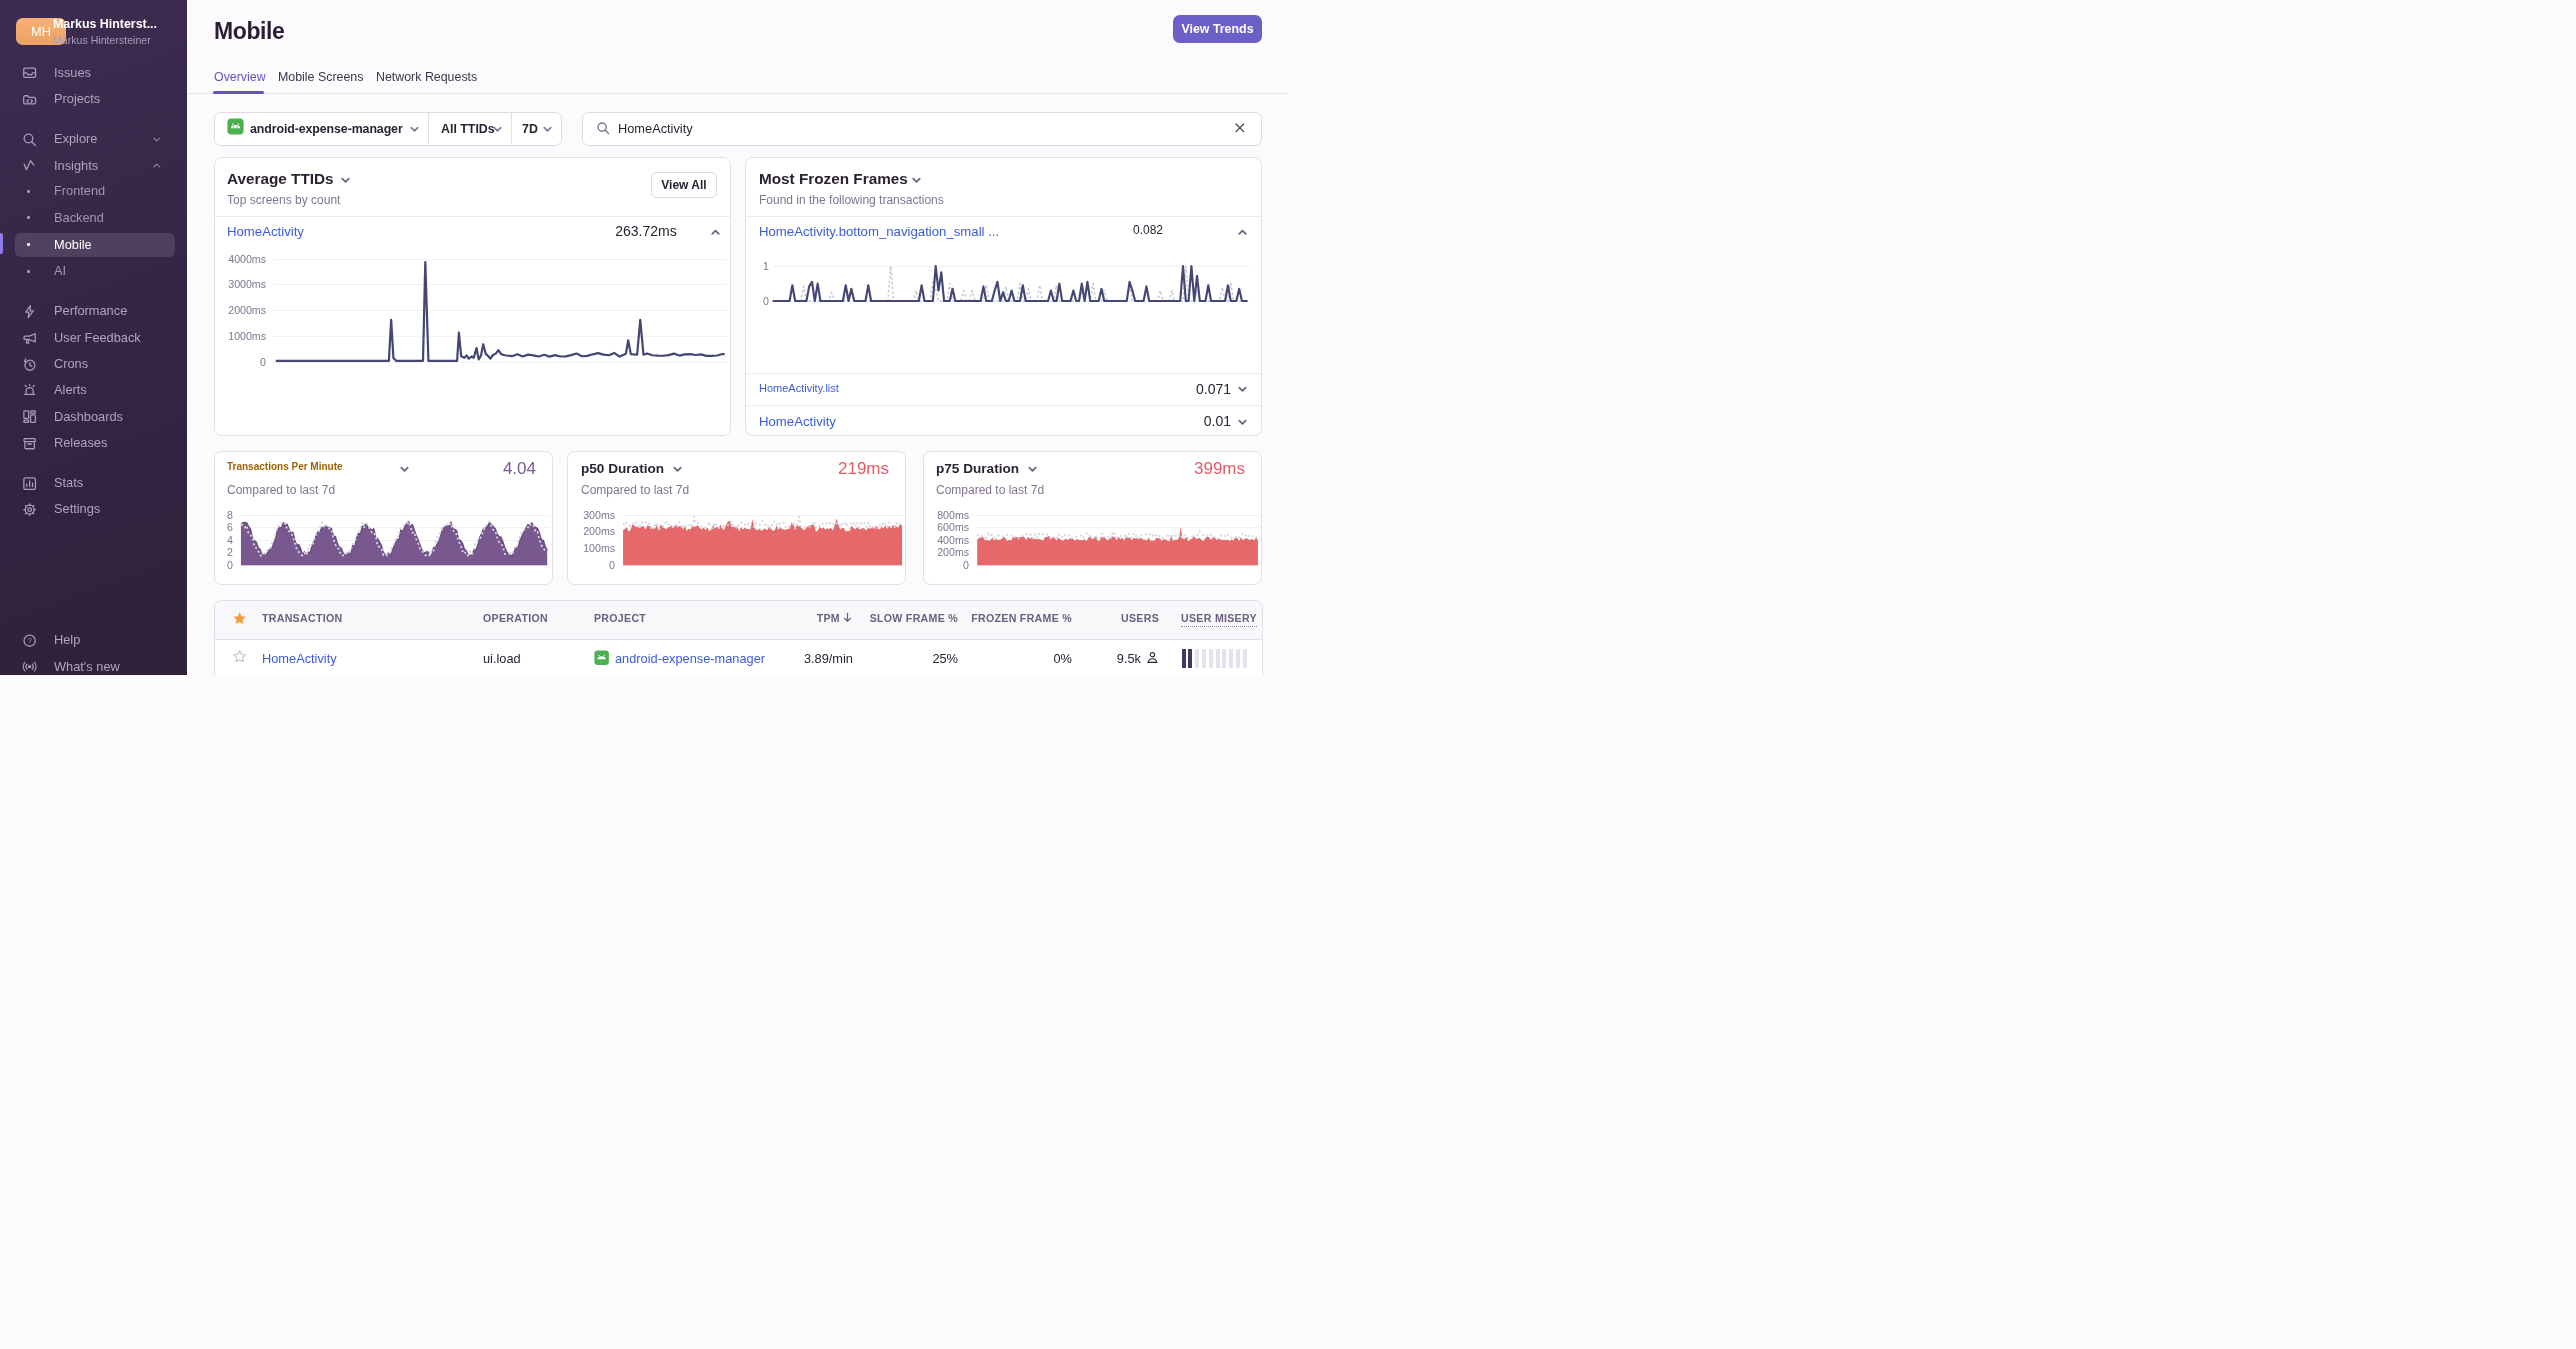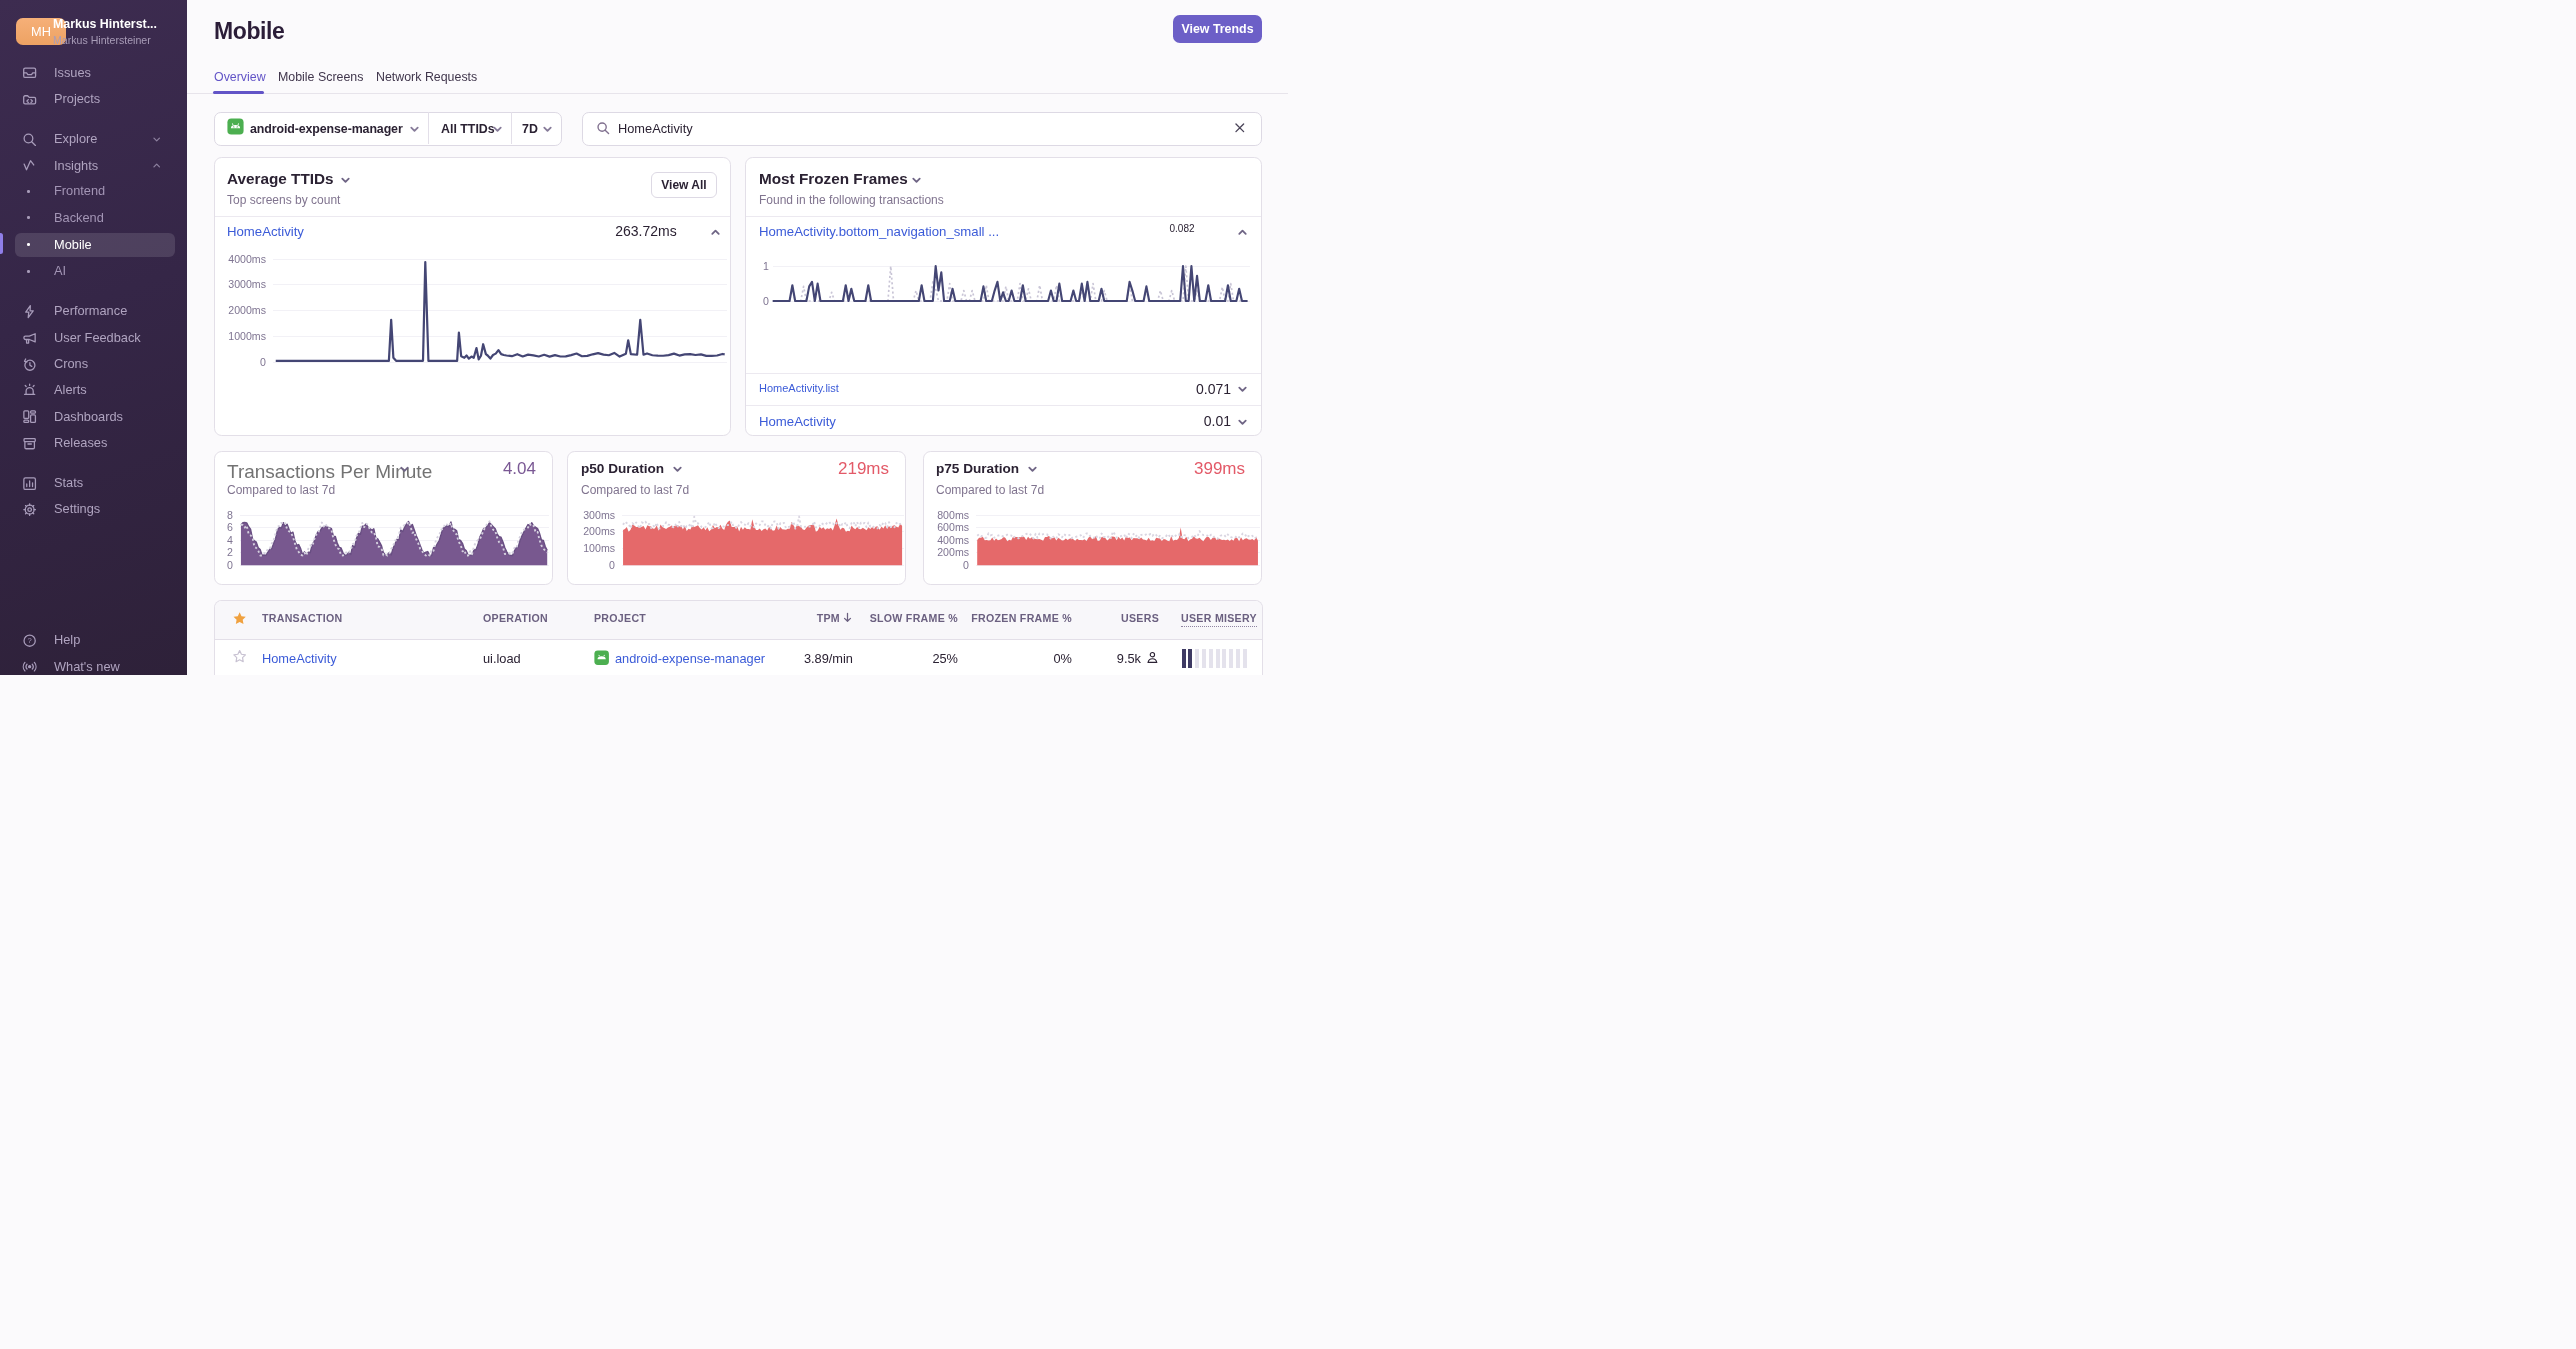--- a/index.html
+++ b/index.html
@@ -79,21 +79,21 @@
     <polyline points="2.0,136.5 131.6,136.5 135.3,136.5 138.0,88.2 140.6,132.9 143.8,136.5 172.3,136.5 175.5,136.5 178.2,20.2 181.9,136.5 212.5,136.5 215.7,136.5 217.8,103.3 220.5,131.1 224.2,132.9 226.8,130.2 229.5,133.8 232.6,131.4 235.3,132.9 238.5,121.4 241.1,134.7 243.8,130.5 246.4,116.9 249.6,128.6 251.7,130.2 254.9,133.8 258.0,129.6 261.2,128.0 264.4,123.8 267.6,128.6 270.7,129.6 273.9,130.2 280.3,131.0 286.6,128.7 293.0,131.3 299.3,129.2 305.6,130.0 312.0,131.4 318.3,129.4 324.7,131.5 331.0,129.7 337.4,131.4 343.7,131.3 350.1,129.7 356.4,127.9 362.8,131.1 369.1,130.7 375.5,128.8 381.8,127.4 388.2,129.1 394.5,129.9 400.9,127.2 407.2,131.5 414.6,128.0 417.3,112.3 420.4,128.6 427.8,129.3 431.5,88.2 435.3,129.3 439.5,127.8 445.8,129.9 452.2,130.4 458.5,130.5 464.9,129.8 471.2,128.0 477.6,130.3 483.9,128.8 490.3,128.6 496.6,129.6 503.0,128.9 509.3,130.7 515.7,130.7 522.0,130.2 528.4,128.4 531.0,128.9" stroke="#444674" stroke-width="2.6" stroke-linejoin="round"></polyline>
   </svg>
 <div style="position:absolute;left:745px;top:157px;width:517px;height:279px;background:#fff;border:0.9px solid #e3dfe8;border-radius:7.7px;box-sizing:border-box"></div>
 <div style="position:absolute;left:759px;top:170px;font-size:15.3px;font-weight:bold;color:#2b2233">Most Frozen Frames</div>
 <svg style="position:absolute;left:911px;top:175px" width="11" height="11" viewBox="0 0 12 12" fill="none" stroke="#6f6585" stroke-width="2" stroke-linecap="round" stroke-linejoin="round">
     <path d="M2.5 4 6 7.5 9.5 4"></path>
   </svg>
 <div style="position:absolute;left:759px;top:193px;font-size:12px;color:#80748f">Found in the following transactions</div>
 <div style="position:absolute;left:746px;top:216px;width:515px;height:0.9px;background:#ece9f0"></div>
 <div style="position:absolute;left:759px;top:224px;font-size:13.2px;color:#3b5bd8">HomeActivity.bottom_navigation_small ...</div>
-<div style="position:absolute;left:1133px;top:223px;width:98px;text-align:center;font-size:10px;color:#2b2233">0.082</div>
+<div style="position:absolute;left:1133px;top:223px;width:98px;text-align:left;font-size:12px;color:#2b2233">0.082</div>
 <svg style="position:absolute;left:1237px;top:227px" width="11" height="11" viewBox="0 0 12 12" fill="none" stroke="#6f6585" stroke-width="2" stroke-linecap="round" stroke-linejoin="round">
     <path d="M2.5 7.5 6 4 9.5 7.5"></path>
   </svg>
 <div style="position:absolute;left:735px;top:260px;width:34px;text-align:right;font-size:10.6px;color:#7f7592">1</div>
 <div style="position:absolute;left:773px;top:266px;width:477px;height:0.9px;background:#f2f1f6"></div>
 <div style="position:absolute;left:735px;top:295px;width:34px;text-align:right;font-size:10.6px;color:#7f7592">0</div>
 <div style="position:absolute;left:773px;top:301px;width:477px;height:0.9px;background:#f2f1f6"></div>
 <svg style="position:absolute;left:771px;top:254px" width="480" height="60" viewBox="0 0 564 70" fill="none">
     <polyline points="2.0,55.0 5.3,55.0 8.6,55.0 11.9,55.0 15.2,55.0 18.5,55.0 21.8,55.0 25.1,37.8 28.4,55.0 31.7,55.0 35.0,55.0 38.3,37.8 41.6,55.0 44.9,55.0 48.2,55.0 51.5,55.0 54.8,55.0 58.1,55.0 61.4,55.0 64.7,55.0 68.0,55.0 71.3,44.8 74.6,55.0 77.9,55.0 81.2,55.0 84.5,55.0 87.8,55.0 91.1,55.0 94.4,42.7 97.8,55.0 101.1,55.0 104.4,55.0 107.7,55.0 111.0,55.0 114.3,55.0 117.6,55.0 120.9,55.0 124.2,55.0 127.5,55.0 130.8,55.0 134.1,55.0 137.4,55.0 140.7,14.0 144.0,55.0 147.3,55.0 150.6,55.0 153.9,55.0 157.2,55.0 160.5,55.0 163.8,55.0 167.1,55.0 170.4,42.7 173.7,55.0 177.0,55.0 180.3,55.0 183.6,55.0 186.9,55.0 190.2,32.5 193.5,40.6 196.8,55.0 200.1,55.0 203.4,55.0 206.7,55.0 210.0,34.5 213.3,55.0 216.6,55.0 219.9,55.0 223.2,55.0 226.5,42.7 229.8,55.0 233.1,55.0 236.4,42.7 239.7,55.0 243.0,55.0 246.3,55.0 249.6,55.0 252.9,36.5 256.2,55.0 259.5,55.0 262.8,55.0 266.1,55.0 269.4,55.0 272.7,55.0 276.0,37.8 279.3,55.0 282.7,55.0 286.0,55.0 289.3,55.0 292.6,34.5 295.9,55.0 299.2,55.0 302.5,40.6 305.8,55.0 309.1,55.0 312.4,55.0 315.7,36.5 319.0,55.0 322.3,55.0 325.6,55.0 328.9,55.0 332.2,55.0 335.5,36.5 338.8,55.0 342.1,55.0 345.4,55.0 348.7,55.0 352.0,55.0 355.3,55.0 358.6,55.0 361.9,55.0 365.2,42.7 368.5,55.0 371.8,55.0 375.1,55.0 378.4,34.5 381.7,55.0 385.0,55.0 388.3,55.0 391.6,42.7 394.9,55.0 398.2,55.0 401.5,55.0 404.8,55.0 408.1,55.0 411.4,55.0 414.7,55.0 418.0,55.0 421.3,34.5 424.6,55.0 427.9,55.0 431.2,55.0 434.5,55.0 437.8,55.0 441.1,42.7 444.4,55.0 447.7,55.0 451.0,55.0 454.3,55.0 457.6,42.7 460.9,55.0 464.2,55.0 467.6,55.0 470.9,42.7 474.2,55.0 477.5,55.0 480.8,55.0 484.1,55.0 487.4,14.0 490.7,55.0 494.0,55.0 497.3,55.0 500.6,42.7 503.9,55.0 507.2,55.0 510.5,55.0 513.8,55.0 517.1,55.0 520.4,55.0 523.7,55.0 527.0,55.0 530.3,38.6 533.6,55.0 536.9,55.0 540.2,34.5 543.5,55.0 546.8,55.0 550.1,55.0 553.4,55.0 556.7,55.0 560.0,55.0" stroke="#c9c5d6" stroke-width="2" stroke-dasharray="2.5,3" stroke-linejoin="round"></polyline>
     <polyline points="2.0,55.0 5.3,55.0 8.6,55.0 11.9,55.0 15.2,55.0 18.5,55.0 21.8,55.0 25.1,36.5 28.4,55.0 31.7,55.0 35.0,55.0 38.3,55.0 41.6,55.0 44.9,37.8 48.2,32.5 51.5,55.0 54.8,34.5 58.1,55.0 61.4,55.0 64.7,55.0 68.0,55.0 71.3,55.0 74.6,55.0 77.9,55.0 81.2,55.0 84.5,55.0 87.8,36.5 91.1,55.0 94.4,40.6 97.8,55.0 101.1,55.0 104.4,55.0 107.7,55.0 111.0,55.0 114.3,36.5 117.6,55.0 120.9,55.0 124.2,55.0 127.5,55.0 130.8,55.0 134.1,55.0 137.4,55.0 140.7,55.0 144.0,55.0 147.3,55.0 150.6,55.0 153.9,55.0 157.2,55.0 160.5,55.0 163.8,55.0 167.1,55.0 170.4,55.0 173.7,55.0 177.0,36.5 180.3,55.0 183.6,55.0 186.9,55.0 190.2,55.0 193.5,14.0 196.8,42.7 200.1,21.4 203.4,55.0 206.7,55.0 210.0,55.0 213.3,40.6 216.6,55.0 219.9,55.0 223.2,55.0 226.5,55.0 229.8,55.0 233.1,55.0 236.4,55.0 239.7,55.0 243.0,55.0 246.3,55.0 249.6,37.8 252.9,55.0 256.2,55.0 259.5,55.0 262.8,42.7 266.1,32.5 269.4,55.0 272.7,44.8 276.0,55.0 279.3,55.0 282.7,42.7 286.0,55.0 289.3,55.0 292.6,55.0 295.9,36.5 299.2,55.0 302.5,55.0 305.8,55.0 309.1,55.0 312.4,55.0 315.7,55.0 319.0,55.0 322.3,55.0 325.6,55.0 328.9,42.7 332.2,55.0 335.5,55.0 338.8,34.5 342.1,55.0 345.4,55.0 348.7,55.0 352.0,55.0 355.3,42.7 358.6,55.0 361.9,55.0 365.2,34.5 368.5,55.0 371.8,32.5 375.1,55.0 378.4,55.0 381.7,55.0 385.0,55.0 388.3,40.6 391.6,55.0 394.9,55.0 398.2,55.0 401.5,55.0 404.8,55.0 408.1,55.0 411.4,55.0 414.7,55.0 418.0,55.0 421.3,32.5 424.6,42.7 427.9,55.0 431.2,55.0 434.5,55.0 437.8,55.0 441.1,37.8 444.4,55.0 447.7,55.0 451.0,55.0 454.3,55.0 457.6,55.0 460.9,55.0 464.2,55.0 467.6,55.0 470.9,55.0 474.2,55.0 477.5,55.0 480.8,55.0 484.1,14.0 487.4,55.0 490.7,55.0 494.0,14.0 497.3,55.0 500.6,25.5 503.9,55.0 507.2,55.0 510.5,55.0 513.8,36.5 517.1,55.0 520.4,55.0 523.7,55.0 527.0,55.0 530.3,55.0 533.6,55.0 536.9,36.5 540.2,55.0 543.5,55.0 546.8,55.0 550.1,40.6 553.4,55.0 556.7,55.0 560.0,55.0" stroke="#444674" stroke-width="2.5" stroke-linejoin="round"></polyline>
@@ -104,21 +104,21 @@
 <svg style="position:absolute;left:1237px;top:384px" width="11" height="11" viewBox="0 0 12 12" fill="none" stroke="#6f6585" stroke-width="2" stroke-linecap="round" stroke-linejoin="round">
     <path d="M2.5 4 6 7.5 9.5 4"></path>
   </svg>
 <div style="position:absolute;left:746px;top:405px;width:515px;height:0.9px;background:#ece9f0"></div>
 <div style="position:absolute;left:759px;top:414px;font-size:13.2px;color:#3b5bd8">HomeActivity</div>
 <div style="position:absolute;left:1133px;top:413px;width:98px;text-align:right;font-size:14px;color:#2b2233">0.01</div>
 <svg style="position:absolute;left:1237px;top:417px" width="11" height="11" viewBox="0 0 12 12" fill="none" stroke="#6f6585" stroke-width="2" stroke-linecap="round" stroke-linejoin="round">
     <path d="M2.5 4 6 7.5 9.5 4"></path>
   </svg>
 <div style="position:absolute;left:214px;top:451px;width:339px;height:134px;background:#fff;border:0.9px solid #e3dfe8;border-radius:7.7px;box-sizing:border-box"></div>
-<div style="position:absolute;left:227px;top:461px;font-size:19px;font-weight:normal;color:#737373">Transactions Per Minute</div>
+<div style="position:absolute;left:227px;top:461px;font-size:10px;font-weight:bold;color:#a16207">Transactions Per Minute</div>
 <svg style="position:absolute;left:399px;top:464px" width="11" height="11" viewBox="0 0 12 12" fill="none" stroke="#6f6585" stroke-width="2" stroke-linecap="round" stroke-linejoin="round">
     <path d="M2.5 4 6 7.5 9.5 4"></path>
   </svg>
 <div style="position:absolute;left:408px;top:459px;width:128px;text-align:right;font-size:17px;color:#7a5894">4.04</div>
 <div style="position:absolute;left:227px;top:483px;font-size:12px;color:#80748f">Compared to last 7d</div>
 <div style="position:absolute;left:165px;top:509px;width:68px;text-align:right;font-size:10.6px;color:#7f7592">8</div>
 <div style="position:absolute;left:240px;top:515px;width:309px;height:0.9px;background:#f2f1f6"></div>
 <div style="position:absolute;left:165px;top:521px;width:68px;text-align:right;font-size:10.6px;color:#7f7592">6</div>
 <div style="position:absolute;left:240px;top:527px;width:309px;height:0.9px;background:#f2f1f6"></div>
 <div style="position:absolute;left:165px;top:534px;width:68px;text-align:right;font-size:10.6px;color:#7f7592">4</div>

